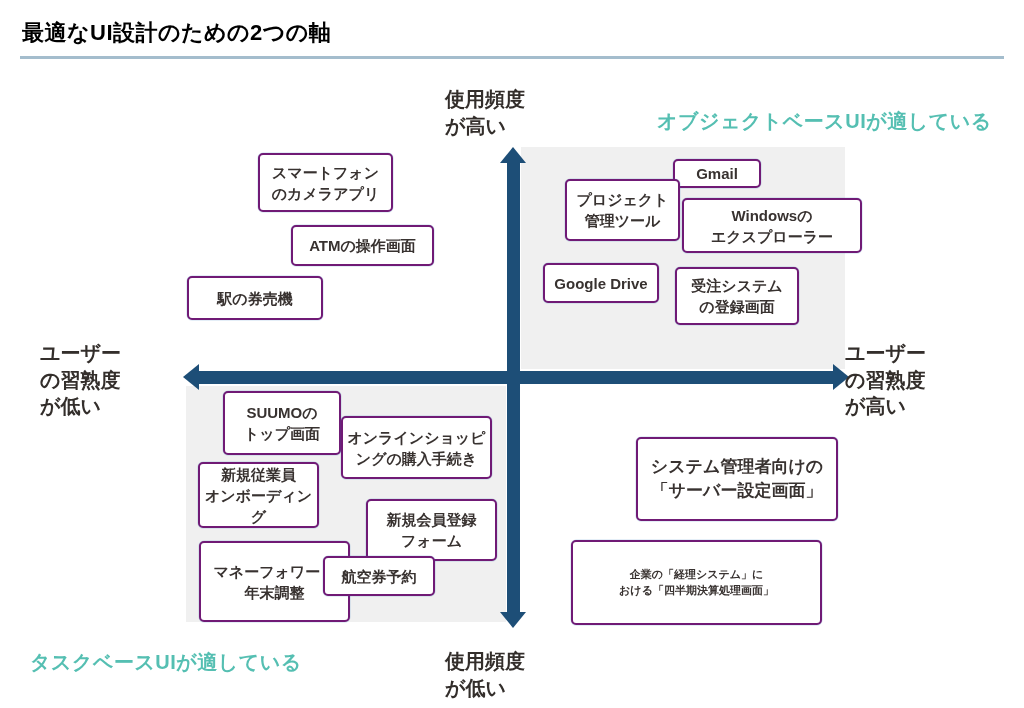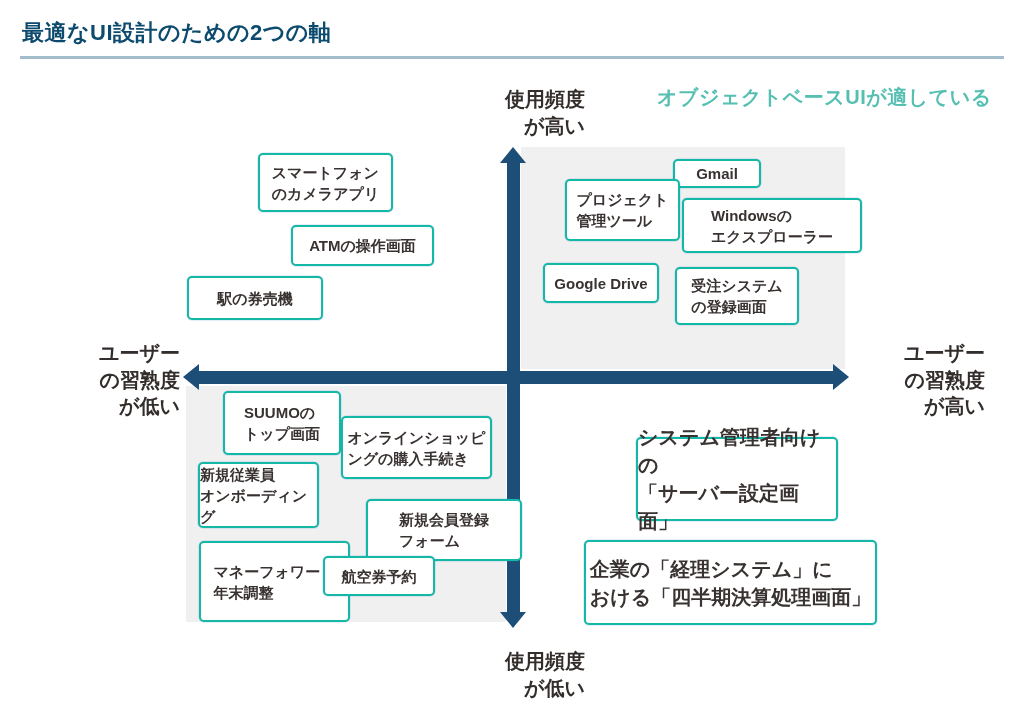--- a/index.html
+++ b/index.html
@@ -13,21 +13,21 @@
     width: 1024px;
     height: 708px;
     background: #ffffff;
     overflow: hidden;
   }
   .page-title {
     position: absolute;
     left: 22px; top: 18px;
     font-size: 22px;
     font-weight: bold;
-    color: #0c4a6e;
+    color: #000000;
     letter-spacing: 0.5px;
     white-space: nowrap;
   }
   .title-rule {
     position: absolute;
     left: 20px; top: 56px;
     width: 984px; height: 3px;
     background: #a4bdcd;
   }
   
@@ -62,71 +62,72 @@
     border-left: 13px solid transparent;
     border-right: 13px solid transparent;
     border-top: 16px solid #1d4e77;
   }
   
   .axis-label {
     position: absolute;
     font-size: 20px;
     font-weight: bold;
     color: #332e2b;
-    text-align: right;
+    text-align: left;
     line-height: 1.33;
     white-space: pre-line;
   }
   .axis-top    { left: 445px; top: 86px;  width: 140px; }
   .axis-bottom { left: 445px; top: 648px; width: 140px; }
   .axis-left   { left: 40px;  top: 340px; width: 140px; }
   .axis-right  { left: 845px; top: 340px; width: 140px; }
   
   .teal-note {
     position: absolute;
     font-size: 20px;
     font-weight: bold;
     color: #55bfb2;
     white-space: nowrap;
     letter-spacing: 0.5px;
   }
-  .note-object { left: 657px; top: 84px; }
+  .note-object { left: 657px; top: 108px; }
   .note-task   { left: 30px;  top: 649px; }
   
   .box {
     position: absolute;
     background: #ffffff;
-    border: 2px solid #14b8a6;
+    border: 2px solid #701a75;
     border-radius: 5px;
     display: flex;
     align-items: center;
     justify-content: center;
+    text-align: center;
     font-size: 15px;
     font-weight: 600;
     line-height: 1.4;
     color: #383230;
     white-space: pre-line;
     box-shadow: 0 0 0 0.5px rgba(39,120,190,0.25);
   }
   .b1  { left: 258px; top: 153px; width: 135px; height: 59px; }
   .b2  { left: 291px; top: 225px; width: 143px; height: 41px; }
   .b3  { left: 187px; top: 276px; width: 136px; height: 44px; }
   .b4  { left: 673px; top: 159px; width: 88px;  height: 29px; }
   .b5  { left: 565px; top: 179px; width: 115px; height: 62px; }
   .b6  { left: 682px; top: 198px; width: 180px; height: 55px; }
   .b7  { left: 543px; top: 263px; width: 116px; height: 40px; }
   .b8  { left: 675px; top: 267px; width: 124px; height: 58px; }
   .b9  { left: 223px; top: 391px; width: 118px; height: 64px; }
   .b10 { left: 341px; top: 416px; width: 151px; height: 63px; }
   .b11 { left: 198px; top: 462px; width: 121px; height: 66px; }
-  .b12 { left: 366px; top: 499px; width: 156px; height: 62px; }
+  .b12 { left: 366px; top: 499px; width: 131px; height: 62px; }
   .b13 { left: 191px; top: 541px; width: 151px; height: 81px; margin-left: 8px; }
   .b14 { left: 323px; top: 556px; width: 112px; height: 40px; }
-  .b15 { left: 636px; top: 437px; width: 202px; height: 84px; font-size: 20px; }
-  .b16 { left: 584px; top: 540px; width: 293px; height: 85px; font-size: 20px; }
+  .b15 { left: 636px; top: 437px; width: 202px; height: 84px; font-size: 17px; }
+  .b16 { left: 571px; top: 540px; width: 251px; height: 85px; font-size: 11px; }
 </style>
 </head>
 <body>
 
 <div class="canvas">
 
   <div class="page-title">最適なUI設計のための2つの軸</div>
   <div class="title-rule"></div>
 
   <div class="quad-shade shade-tr"></div>
@@ -144,20 +145,21 @@
   <div class="axis-label axis-bottom">使用頻度
 が低い</div>
   <div class="axis-label axis-left">ユーザー
 の習熟度
 が低い</div>
   <div class="axis-label axis-right">ユーザー
 の習熟度
 が高い</div>
 
   <div class="teal-note note-object">オブジェクトベースUIが適している</div>
+  <div class="teal-note note-task">タスクベースUIが適している</div>
 
   <div class="box b1">スマートフォン
 のカメラアプリ</div>
   <div class="box b2">ATMの操作画面</div>
   <div class="box b3">駅の券売機</div>
   <div class="box b4">Gmail</div>
   <div class="box b5">プロジェクト
 管理ツール</div>
   <div class="box b6">Windowsの
 エクスプローラー</div>

